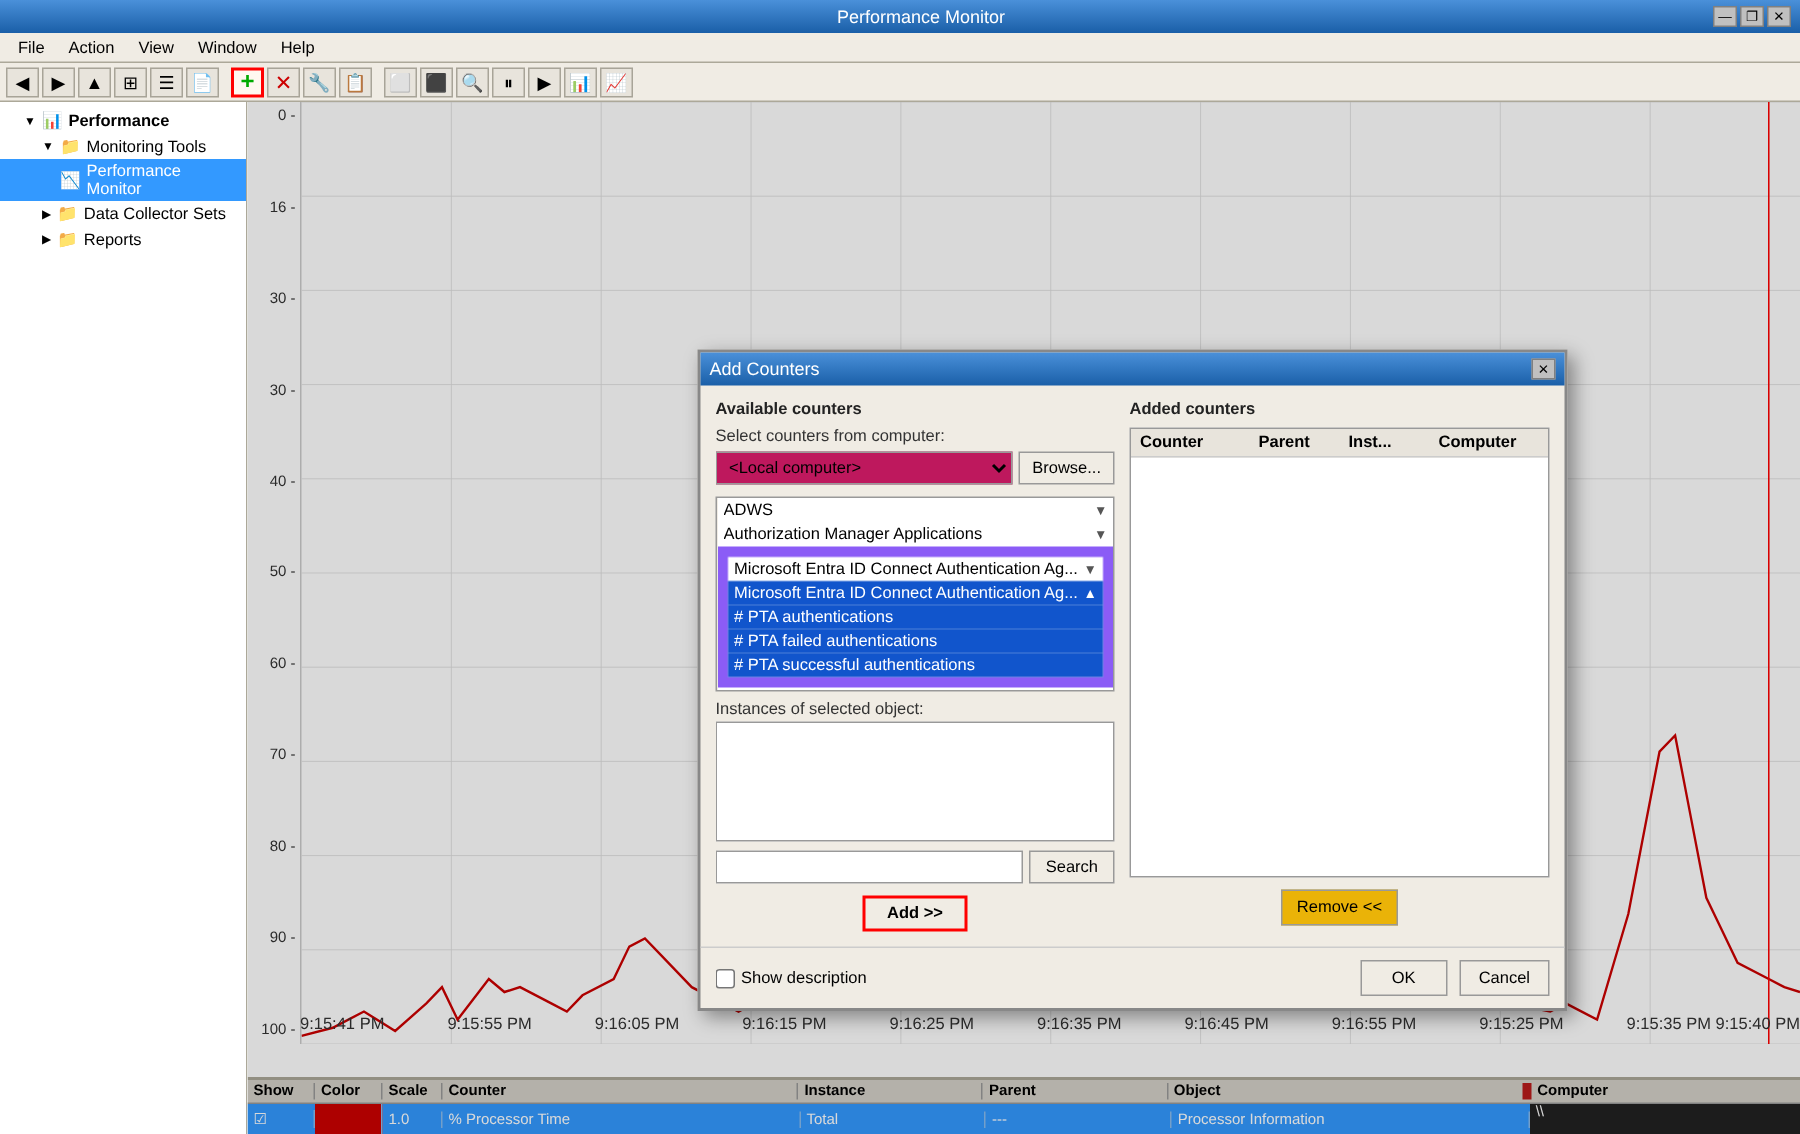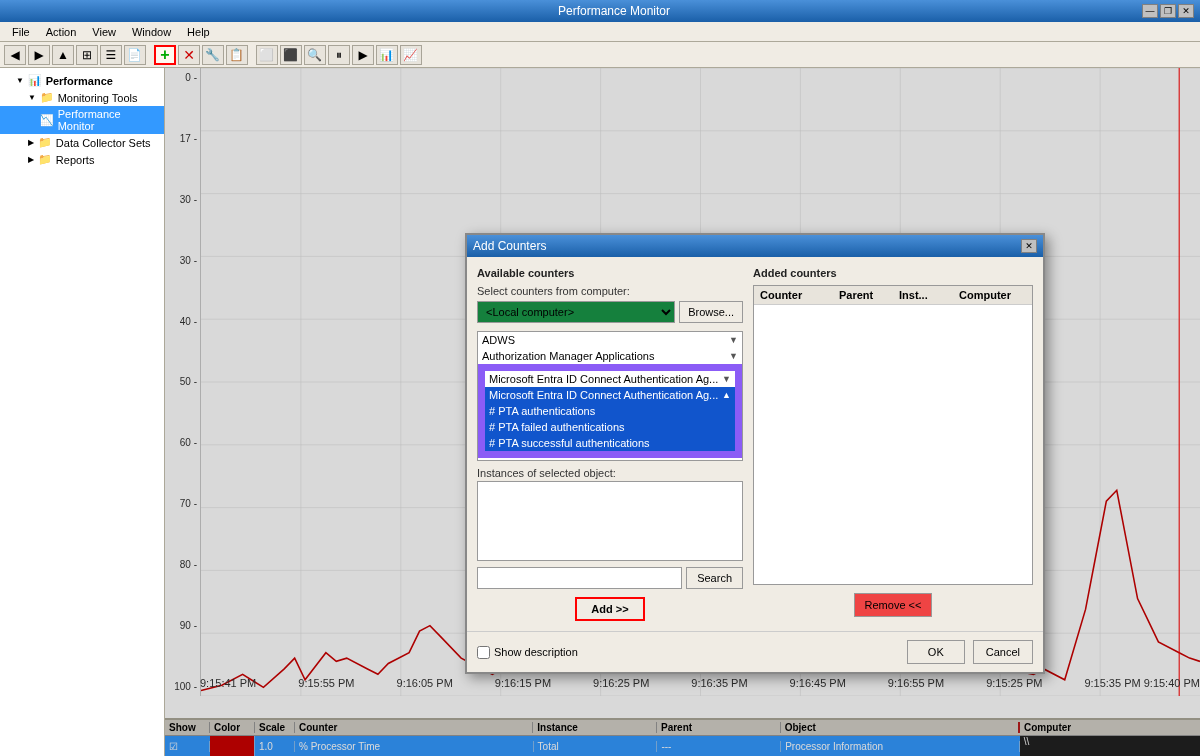--- a/index.html
+++ b/index.html
@@ -58,40 +58,40 @@
     
     .dialog-body { padding: 10px; display: flex; gap: 10px; }
     
     .left-section { flex: 1; }
     .right-section { width: 280px; }
     
     .section-title { font-size: 11px; font-weight: bold; color: #222; margin-bottom: 6px; }
     .section-label { font-size: 11px; margin-bottom: 4px; color: #333; }
     
     .computer-row { display: flex; align-items: center; gap: 4px; margin-bottom: 8px; }
-    .computer-select { flex: 1; height: 22px; font-size: 11px; border: 1px solid #999; background: #15803d; padding: 0 4px; }
+    .computer-select { flex: 1; height: 22px; font-size: 11px; border: 1px solid #999; background: #be185d; padding: 0 4px; }
     .browse-btn { height: 22px; padding: 0 8px; font-size: 11px; border: 1px solid #999; background: #f0ece4; cursor: pointer; }
     .counter-item { padding: 2px 4px; font-size: 11px; display: flex; align-items: center; justify-content: space-between; cursor: pointer; }
     .counter-item.highlighted { background: #1155cc; color: white; }
     .expand-arrow { font-size: 9px; color: #555; }
     .expand-arrow.selected { color: white; }
     
     .instances-label { font-size: 11px; color: #333; margin: 6px 0 2px; }
     .instances-list { border: 1px solid #999; background: white; height: 80px; }
     
     .search-row { display: flex; gap: 4px; margin-top: 6px; }
     .search-input { flex: 1; height: 22px; border: 1px solid #999; font-size: 11px; padding: 0 4px; }
     .search-btn { height: 22px; padding: 0 10px; font-size: 11px; border: 1px solid #999; background: #f0ece4; cursor: pointer; }
     
     .added-counters-list { border: 1px solid #999; background: white; height: 300px; overflow-y: auto; }
     .added-header { background: #e8e4dc; display: flex; padding: 2px 0; border-bottom: 1px solid #ccc; }
     .added-col { padding: 1px 6px; font-size: 11px; font-weight: bold; flex: 1; }
     .added-col.narrow { flex: 0 0 60px; }
     
-    .remove-btn { height: 24px; padding: 0 10px; font-size: 11px; border: 1px solid #999; background: #ef4444; cursor: pointer; margin-top: 4px; display: block; margin-left: auto; margin-right: auto; }
+    .remove-btn { height: 24px; padding: 0 10px; font-size: 11px; border: 1px solid #999; background: #eab308; cursor: pointer; margin-top: 4px; display: block; margin-left: auto; margin-right: auto; }
     
     .dialog-footer { padding: 8px 10px; display: flex; align-items: center; gap: 8px; border-top: 1px solid #ccc; }
     .checkbox-row { display: flex; align-items: flex-start; gap: 4px; }
     .footer-btns { margin-left: auto; display: flex; gap: 8px; }
     .ok-btn { height: 24px; padding: 0 20px; font-size: 11px; border: 1px solid #999; background: #f0ece4; cursor: pointer; }
     .cancel-btn { height: 24px; padding: 0 12px; font-size: 11px; border: 1px solid #999; background: #f0ece4; cursor: pointer; }
 
     
     svg.chart { width: 100%; height: 100%; }
     
@@ -180,21 +180,21 @@
       <div class="y-labels">
         <div class="y-label">100 -</div>
         <div class="y-label">90 -</div>
         <div class="y-label">80 -</div>
         <div class="y-label">70 -</div>
         <div class="y-label">60 -</div>
         <div class="y-label">50 -</div>
         <div class="y-label">40 -</div>
         <div class="y-label">30 -</div>
         <div class="y-label">30 -</div>
-        <div class="y-label">17 -</div>
+        <div class="y-label">16 -</div>
         <div class="y-label">0 -</div>
       </div>
 
       <div class="chart-content">
         <svg class="chart" viewBox="0 0 960 580" preserveAspectRatio="none">
 
           <line x1="0" y1="0" x2="960" y2="0" stroke="#ddd" stroke-width="0.5"></line>
           <line x1="0" y1="58" x2="960" y2="58" stroke="#ddd" stroke-width="0.5"></line>
           <line x1="0" y1="116" x2="960" y2="116" stroke="#ddd" stroke-width="0.5"></line>
           <line x1="0" y1="174" x2="960" y2="174" stroke="#ddd" stroke-width="0.5"></line>
@@ -237,21 +237,21 @@
 
 
       <div style="position:absolute;bottom:0;left:0;right:0;height:38px;border-top:2px solid #aca899;background:white;">
         <div style="background:#d4d0c8;display:flex;border-bottom:1px solid #999;height:16px;align-items:center;">
           <div style="width:45px;padding:0 4px;font-size:10px;font-weight:bold;border-right:1px solid #999;">Show</div>
           <div style="width:45px;padding:0 4px;font-size:10px;font-weight:bold;border-right:1px solid #999;">Color</div>
           <div style="width:40px;padding:0 4px;font-size:10px;font-weight:bold;border-right:1px solid #999;">Scale</div>
           <div style="flex:2;padding:0 4px;font-size:10px;font-weight:bold;border-right:1px solid #999;">Counter</div>
           <div style="flex:1;padding:0 4px;font-size:10px;font-weight:bold;border-right:1px solid #999;">Instance</div>
           <div style="flex:1;padding:0 4px;font-size:10px;font-weight:bold;border-right:1px solid #999;">Parent</div>
-          <div style="flex:2;padding:0 4px;font-size:10px;font-weight:bold;border-right:2px solid #b91c1c;">Object</div>
+          <div style="flex:2;padding:0 4px;font-size:10px;font-weight:bold;border-right:6px solid #b91c1c;">Object</div>
           <div style="flex:1.5;padding:0 4px;font-size:10px;font-weight:bold;">Computer</div>
         </div>
         <div style="background:#3399ff;color:white;display:flex;height:20px;align-items:center;">
           <div style="width:45px;padding:0 4px;font-size:10px;border-right:1px solid #88bbee;">☑</div>
           <div style="width:45px;padding:0 4px;font-size:10px;border-right:1px solid #88bbee;background:#cc0000;height:100%;"></div>
           <div style="width:40px;padding:0 4px;font-size:10px;border-right:1px solid #88bbee;">1.0</div>
           <div style="flex:2;padding:0 4px;font-size:10px;border-right:1px solid #88bbee;">% Processor Time</div>
           <div style="flex:1;padding:0 4px;font-size:10px;border-right:1px solid #88bbee;">Total</div>
           <div style="flex:1;padding:0 4px;font-size:10px;border-right:1px solid #88bbee;">---</div>
           <div style="flex:2;padding:0 4px;font-size:10px;border-right:1px solid #88bbee;">Processor Information</div>

